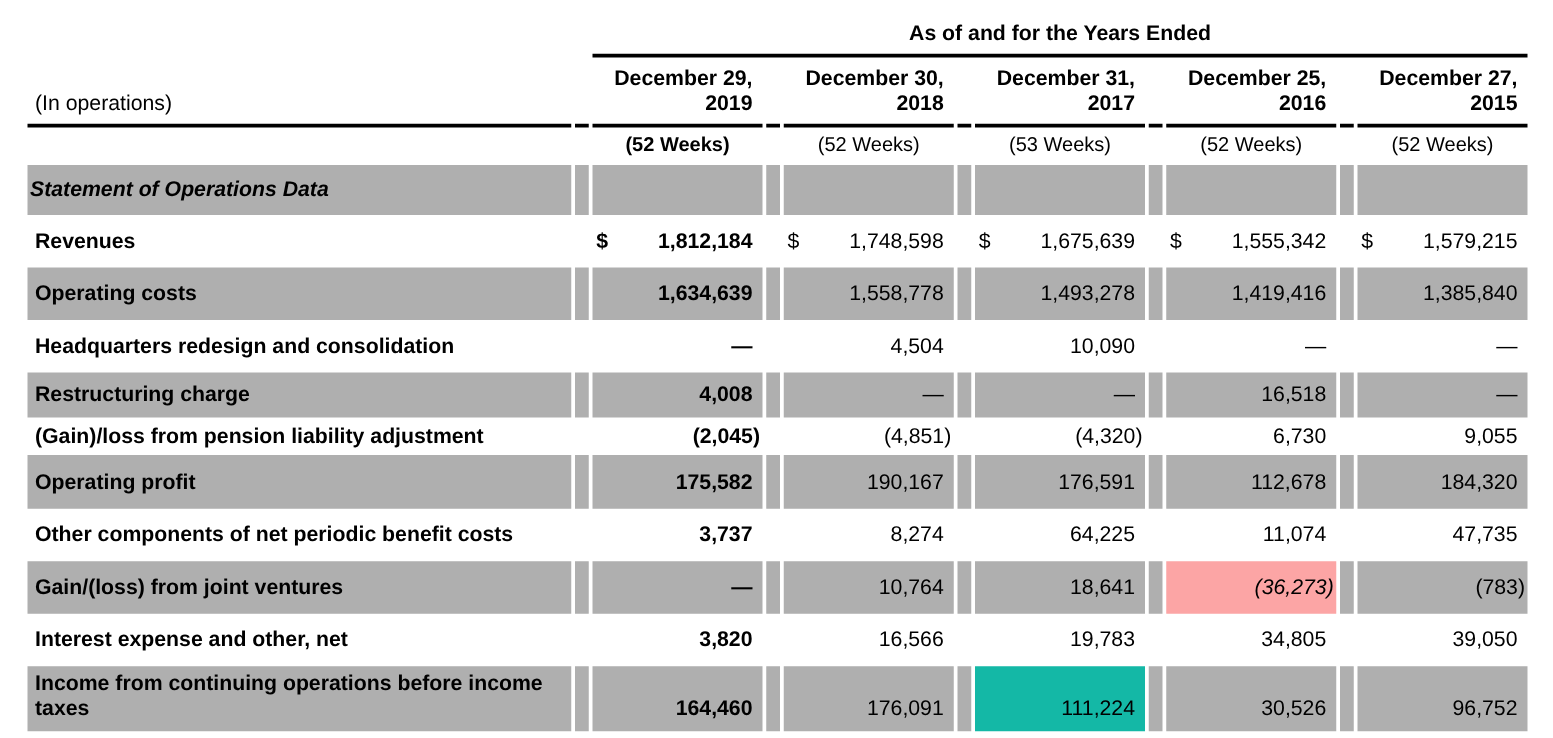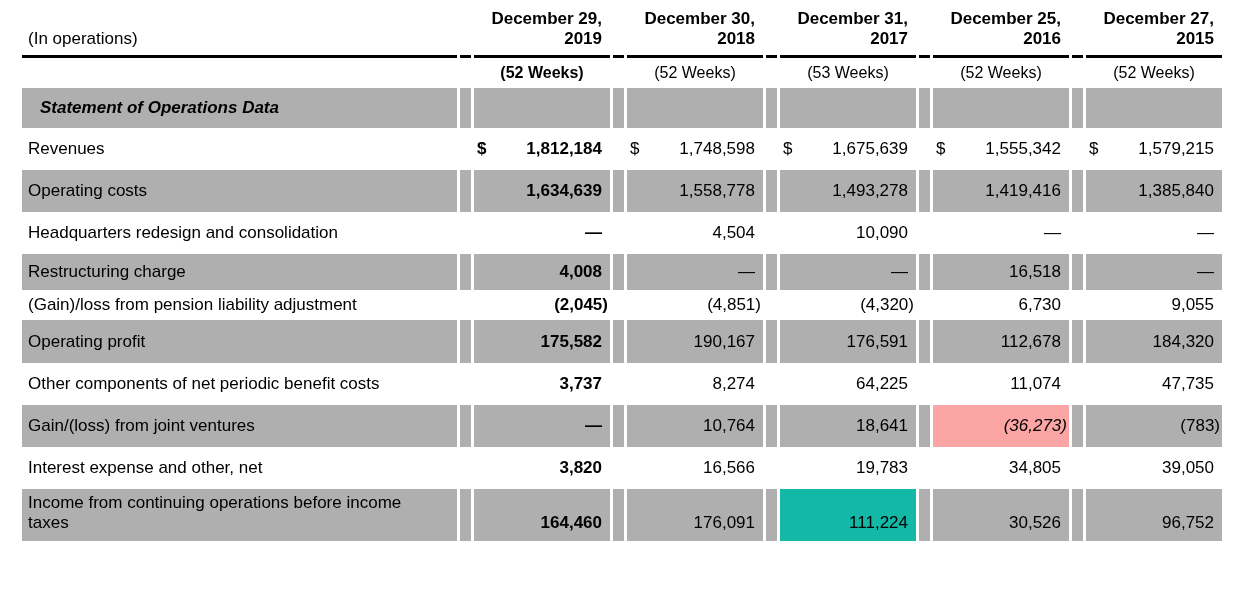--- a/index.html
+++ b/index.html
@@ -50,32 +50,32 @@
   }
   .units-cell {
     padding-left: 6px;
   }
   .weeks-cell {
     text-align: center;
     font-size: 16px;
   }
 
   
-  .label-cell { padding-left: 6px; }
+  .label-cell { padding-left: 6px; font-weight: bold; }
   .label-wrap { max-width: 410px; line-height: 20px; }
   .num {
     text-align: right;
     padding-right: 8px;
     white-space: nowrap;
   }
   .emph { font-weight: bold; }
   .section-label {
     font-weight: bold;
     font-style: italic;
-    padding-left: 18px;
+    padding-left: 2px;
   }
   .money {
     display: flex;
     justify-content: space-between;
     align-items: baseline;
     padding-left: 3px;
   }
   tr.bottom-align td {
     vertical-align: bottom;
     padding-bottom: 8px;
@@ -93,20 +93,25 @@
       <col class="c-val">
     <col class="c-sp">
       <col class="c-val">
     <col class="c-sp">
       <col class="c-val">
     <col class="c-sp">
       <col class="c-val">
   </colgroup>
 
   <tbody>
+      <tr style="height:44px">
+    <td></td>
+    <td></td>
+    <td colspan="9" class="group-title-cell">As of and for the Years Ended</td>
+  </tr>
 
   <tr class="dates-row" style="height:56px">
     <td class="units-cell">(In operations)</td>
     <td></td>
     <td class="date-cell">
           <div>December 29,</div>
           <div>2019</div>
         </td>
     <td></td>
     <td class="date-cell">

